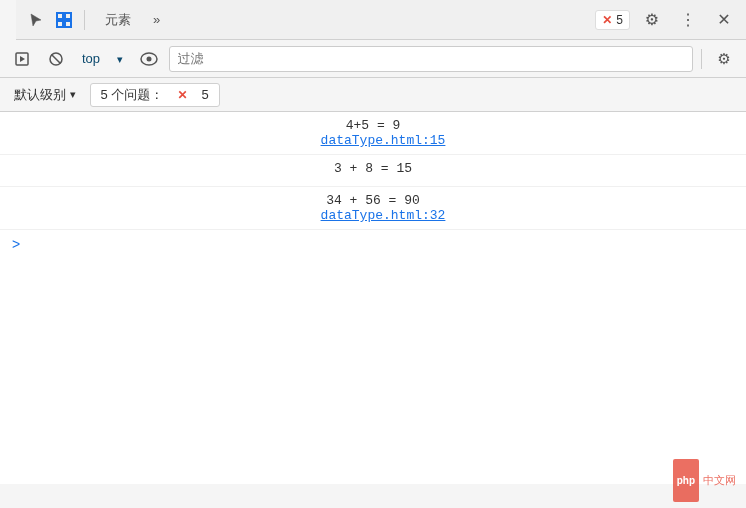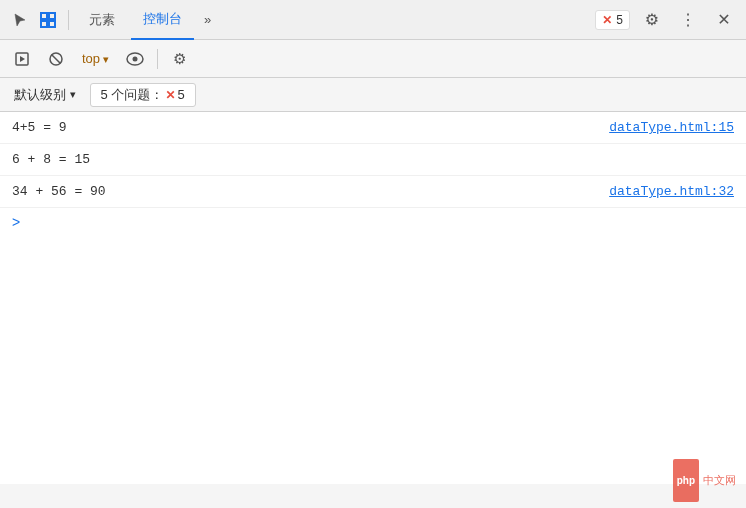--- a/index.html
+++ b/index.html
@@ -14,20 +14,21 @@
 
     
     .tab-bar {
       display: flex;
       align-items: center;
       background: #f0f0f0;
       border-bottom: 1px solid #d0d0d0;
       height: 40px;
       padding: 0 8px;
       gap: 4px;
+      margin-left: 16px;
     }
     .tab-bar-icon {
       width: 24px;
       height: 24px;
       display: flex;
       align-items: center;
       justify-content: center;
       cursor: pointer;
       color: #555;
       font-size: 16px;
@@ -109,25 +110,25 @@
       align-items: center;
       justify-content: center;
       cursor: pointer;
       color: #555;
       font-size: 15px;
       border-radius: 3px;
     }
     .top-dropdown {
       display: flex;
       align-items: center;
-      gap: 3px;
+      gap: 17px;
       cursor: pointer;
       padding: 3px 6px;
       border-radius: 3px;
-      color: #a16207;
+      color: #0c4a6e;
       font-size: 13px;
     }
     .filter-input {
       flex: 1;
       height: 26px;
       border: 1px solid #ccc;
       border-radius: 3px;
       padding: 0 8px;
       font-size: 13px;
       background: white;
@@ -157,21 +158,21 @@
       gap: 4px;
       cursor: pointer;
       padding: 3px 6px;
       border-radius: 3px;
       color: #333;
       font-size: 13px;
     }
     .issues-count {
       display: flex;
       align-items: center;
-      gap: 2px;
+      gap: 14px;
       padding: 2px 10px;
       background: white;
       border: 1px solid #d0d0d0;
       border-radius: 3px;
       font-size: 13px;
       color: #333;
     }
 
     
     .console-area {
@@ -179,20 +180,21 @@
       overflow-y: auto;
       height: calc(508px - 40px - 38px - 34px - 24px);
     }
     .console-row {
       display: flex;
       align-items: center;
       justify-content: space-between;
       padding: 6px 12px;
       border-bottom: 1px solid #f0f0f0;
       min-height: 32px;
+      flex-direction: column;
     }
     .console-text {
       font-family: 'Courier New', Courier, monospace;
       font-size: 13px;
       color: #333;
     }
     .console-link {
       font-family: 'Courier New', Courier, monospace;
       font-size: 13px;
       color: #1a73e8;
@@ -248,21 +250,20 @@
   <div class="tab-bar-icon">
     <svg width="18" height="18" viewBox="0 0 18 18" fill="none">
       <rect x="2" y="2" width="6" height="6" fill="none" stroke="#1a73e8" stroke-width="2"></rect>
       <rect x="10" y="2" width="6" height="6" fill="none" stroke="#1a73e8" stroke-width="2"></rect>
       <rect x="2" y="10" width="6" height="6" fill="none" stroke="#1a73e8" stroke-width="2"></rect>
       <rect x="10" y="10" width="6" height="6" fill="none" stroke="#1a73e8" stroke-width="2"></rect>
     </svg>
   </div>
   <div class="tab-separator"></div>
   <div class="tab-item">元素</div>
-  <div class="tab-item active">控制台</div>
   <div class="tab-more">»</div>
   <div class="tab-bar-right">
     <div class="error-badge">
       <span class="error-x">✕</span>
       <span>5</span>
     </div>
     <div class="icon-btn">⚙</div>
     <div class="icon-btn">⋮</div>
     <div class="icon-btn">✕</div>
   </div>
@@ -284,20 +285,21 @@
   <div class="top-dropdown">
     <span>top</span>
     <span class="chevron-down"></span>
   </div>
   <div class="toolbar2-btn">
     <svg width="18" height="14" viewBox="0 0 18 14" fill="none">
       <ellipse cx="9" cy="7" rx="8" ry="6" fill="none" stroke="#555" stroke-width="1.5"></ellipse>
       <circle cx="9" cy="7" r="2.5" fill="#555"></circle>
     </svg>
   </div>
+  <input class="filter-input" type="text" placeholder="过滤" style="">
   <div class="toolbar2-sep"></div>
   <div class="toolbar2-btn">⚙</div>
 </div>
 
 <div class="issues-bar">
   <div class="level-dropdown">
     <span>默认级别</span>
     <span class="chevron-down"></span>
   </div>
   <div class="issues-count">
@@ -308,21 +310,21 @@
 </div>
 
 <div class="console-area">
 
   <div id="console-rows">
       <div class="console-row">
         <span class="console-text">4+5 = 9</span>
         <span class="console-link">dataType.html:15</span>
       </div>
       <div class="console-row">
-        <span class="console-text">6 + 8 = 15</span>
+        <span class="console-text">3 + 8 = 15</span>
       </div>
       <div class="console-row">
         <span class="console-text">34 + 56 = 90</span>
         <span class="console-link">dataType.html:32</span>
       </div>
     </div>
   <div class="console-prompt">
     <span>&gt;</span>
   </div>
 </div>

